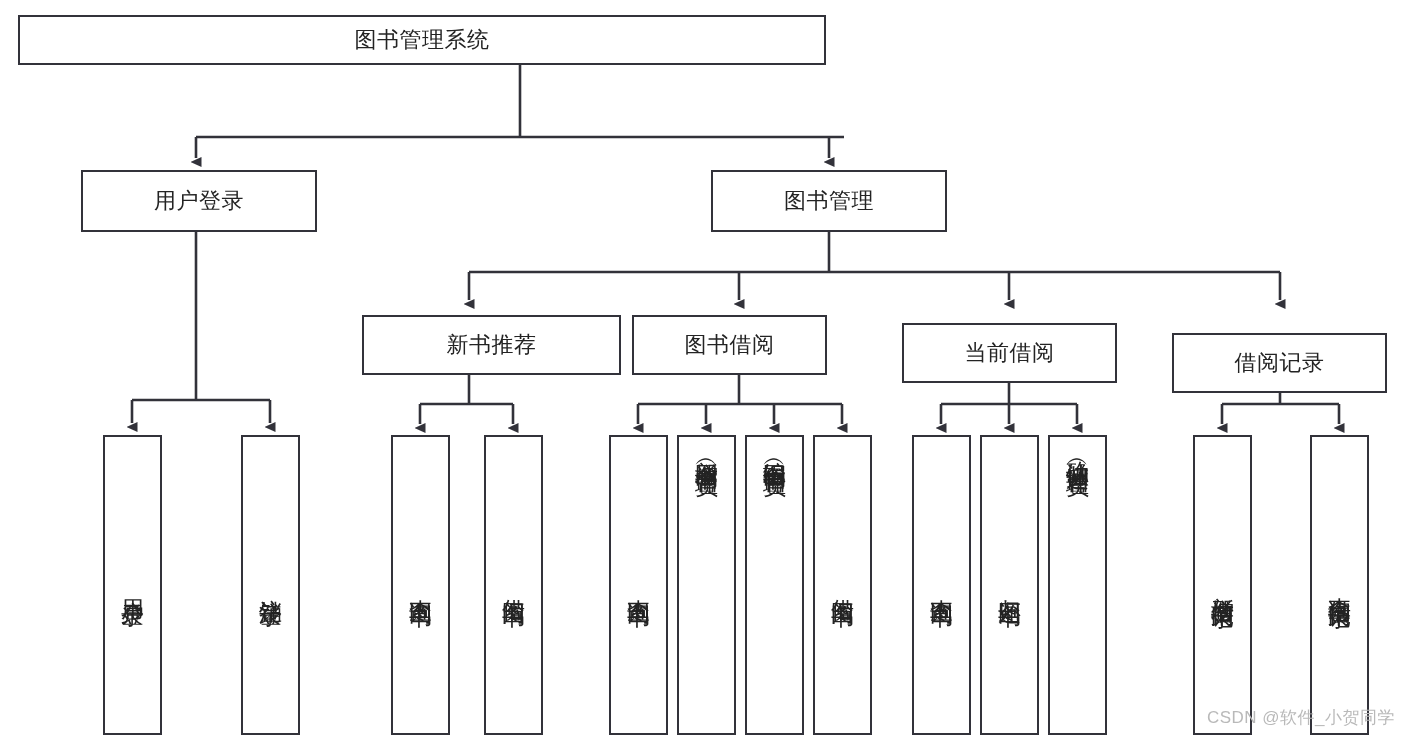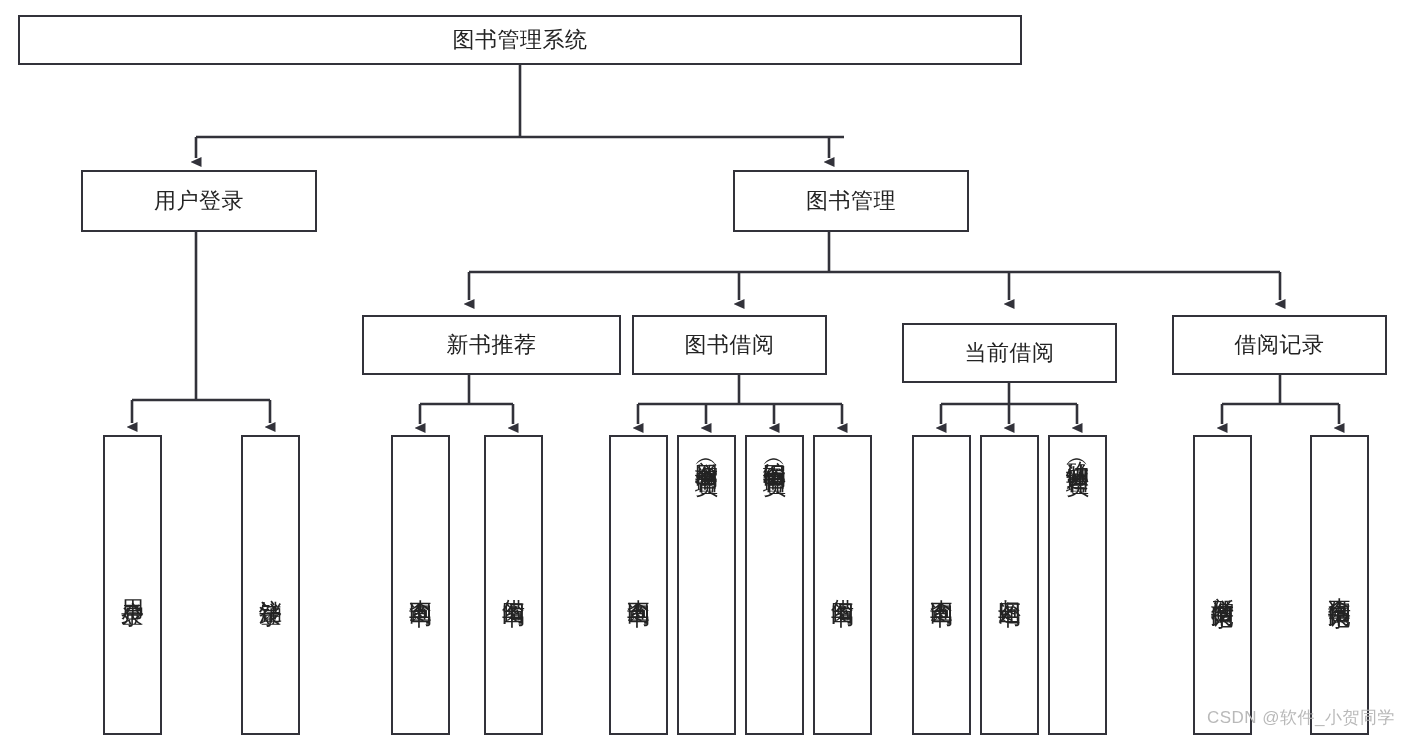--- a/index.html
+++ b/index.html
@@ -117,41 +117,41 @@
       <path d="M 1009,404 L 1009,424" marker-end="url(#arrowhead)"></path>
       <path d="M 1077,404 L 1077,424" marker-end="url(#arrowhead)"></path>
 
       <path d="M 1280,375 L 1280,404"></path>
       <path d="M 1222,404 L 1339,404"></path>
       <path d="M 1222,404 L 1222,424" marker-end="url(#arrowhead)"></path>
       <path d="M 1339,404 L 1339,424" marker-end="url(#arrowhead)"></path>
     </g>
   </svg>
 
-  <div class="node-box" style="left:18px; top:15px; width:1004px; height:50px;">
+  <div class="node-box" style="left:18px; top:15px; width:808px; height:50px;">
     <span class="node-label">图书管理系统</span>
   </div>
 
   <div class="node-box" style="left:81px; top:170px; width:236px; height:62px;">
     <span class="node-label">用户登录</span>
   </div>
-  <div class="node-box" style="left:733px; top:170px; width:236px; height:62px;">
+  <div class="node-box" style="left:711px; top:170px; width:236px; height:62px;">
     <span class="node-label">图书管理</span>
   </div>
 
   <div class="node-box" style="left:362px; top:315px; width:259px; height:60px;">
     <span class="node-label">新书推荐</span>
   </div>
   <div class="node-box" style="left:632px; top:315px; width:195px; height:60px;">
     <span class="node-label">图书借阅</span>
   </div>
   <div class="node-box" style="left:902px; top:315px; width:215px; height:60px;margin-top:8px;">
     <span class="node-label">当前借阅</span>
   </div>
-  <div class="node-box" style="left:1172px; top:315px; width:215px; height:60px;">
+  <div class="node-box" style="left:1172px; top:333px; width:215px; height:60px;">
     <span class="node-label">借阅记录</span>
   </div>
 
   <div class="node-box vertical centered" style="left:103px; top:435px; width:59px; height:300px;">
     <span class="node-label">用户登录</span>
   </div>
   <div class="node-box vertical centered" style="left:241px; top:435px; width:59px; height:300px;">
     <span class="node-label">注销登录</span>
   </div>
 

